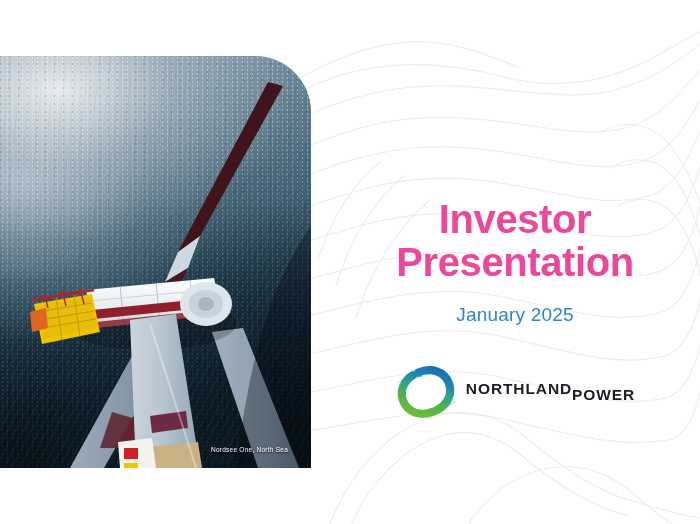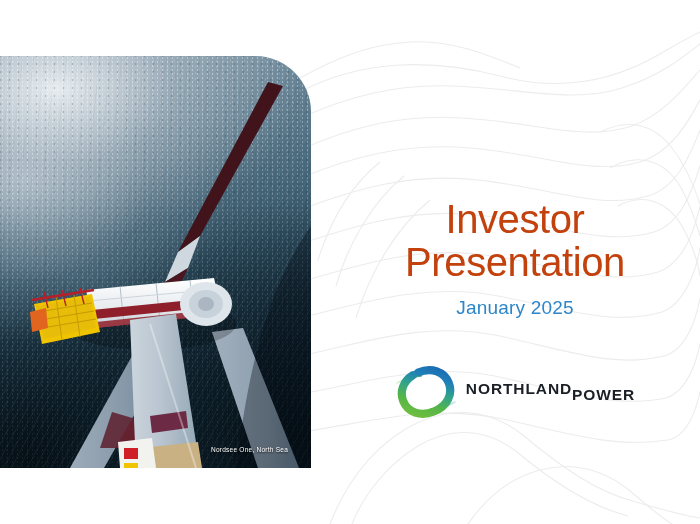--- a/index.html
+++ b/index.html
@@ -105,29 +105,29 @@
 
   .title-block {
     position: absolute;
     left: 0;
     top: 198px;
     width: 370px;
     text-align: center;
   }
 
   .title-line {
-    color: #c2410c;
-    font-weight: normal;
+    color: #ec4899;
+    font-weight: bold;
     font-size: 40px;
     line-height: 1.08;
     letter-spacing: -0.4px;
   }
 
   .subtitle {
-    margin-top: 13px;
+    margin-top: 20px;
     color: #2e86c8;
     font-size: 19px;
     letter-spacing: 0.2px;
   }
 
   
   .logo-block {
     position: absolute;
     left: 0;
     top: 366px;

